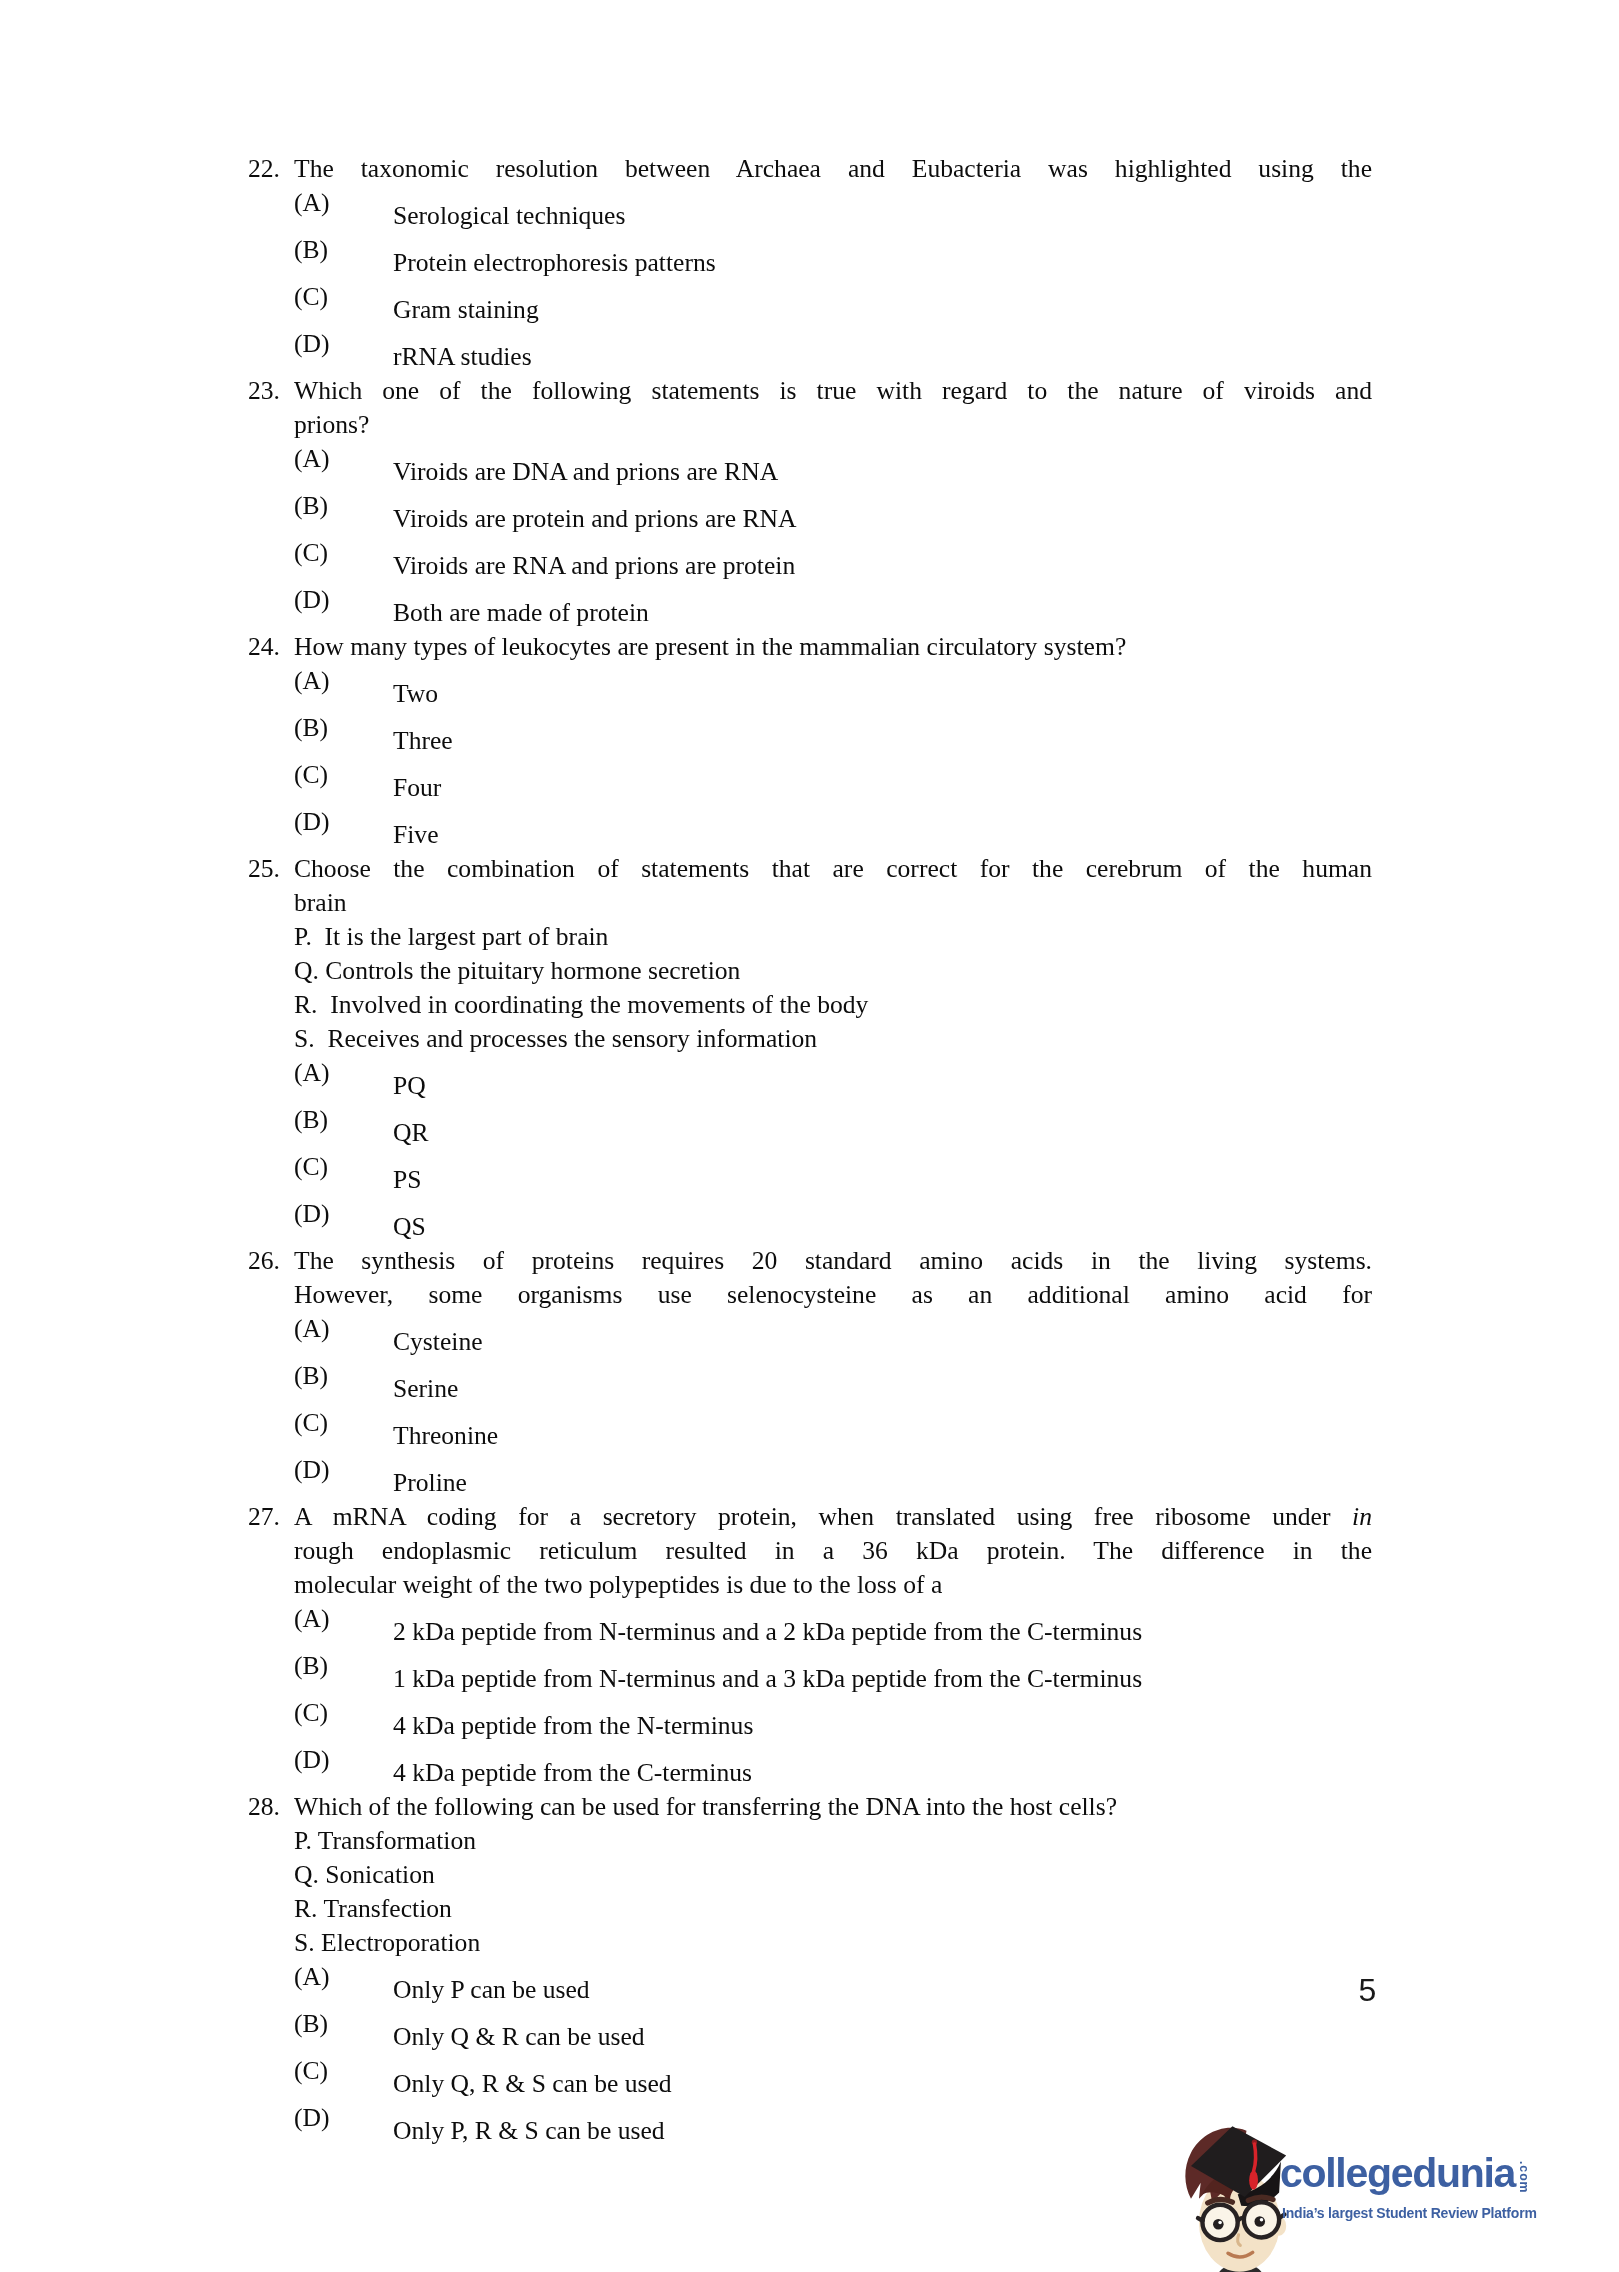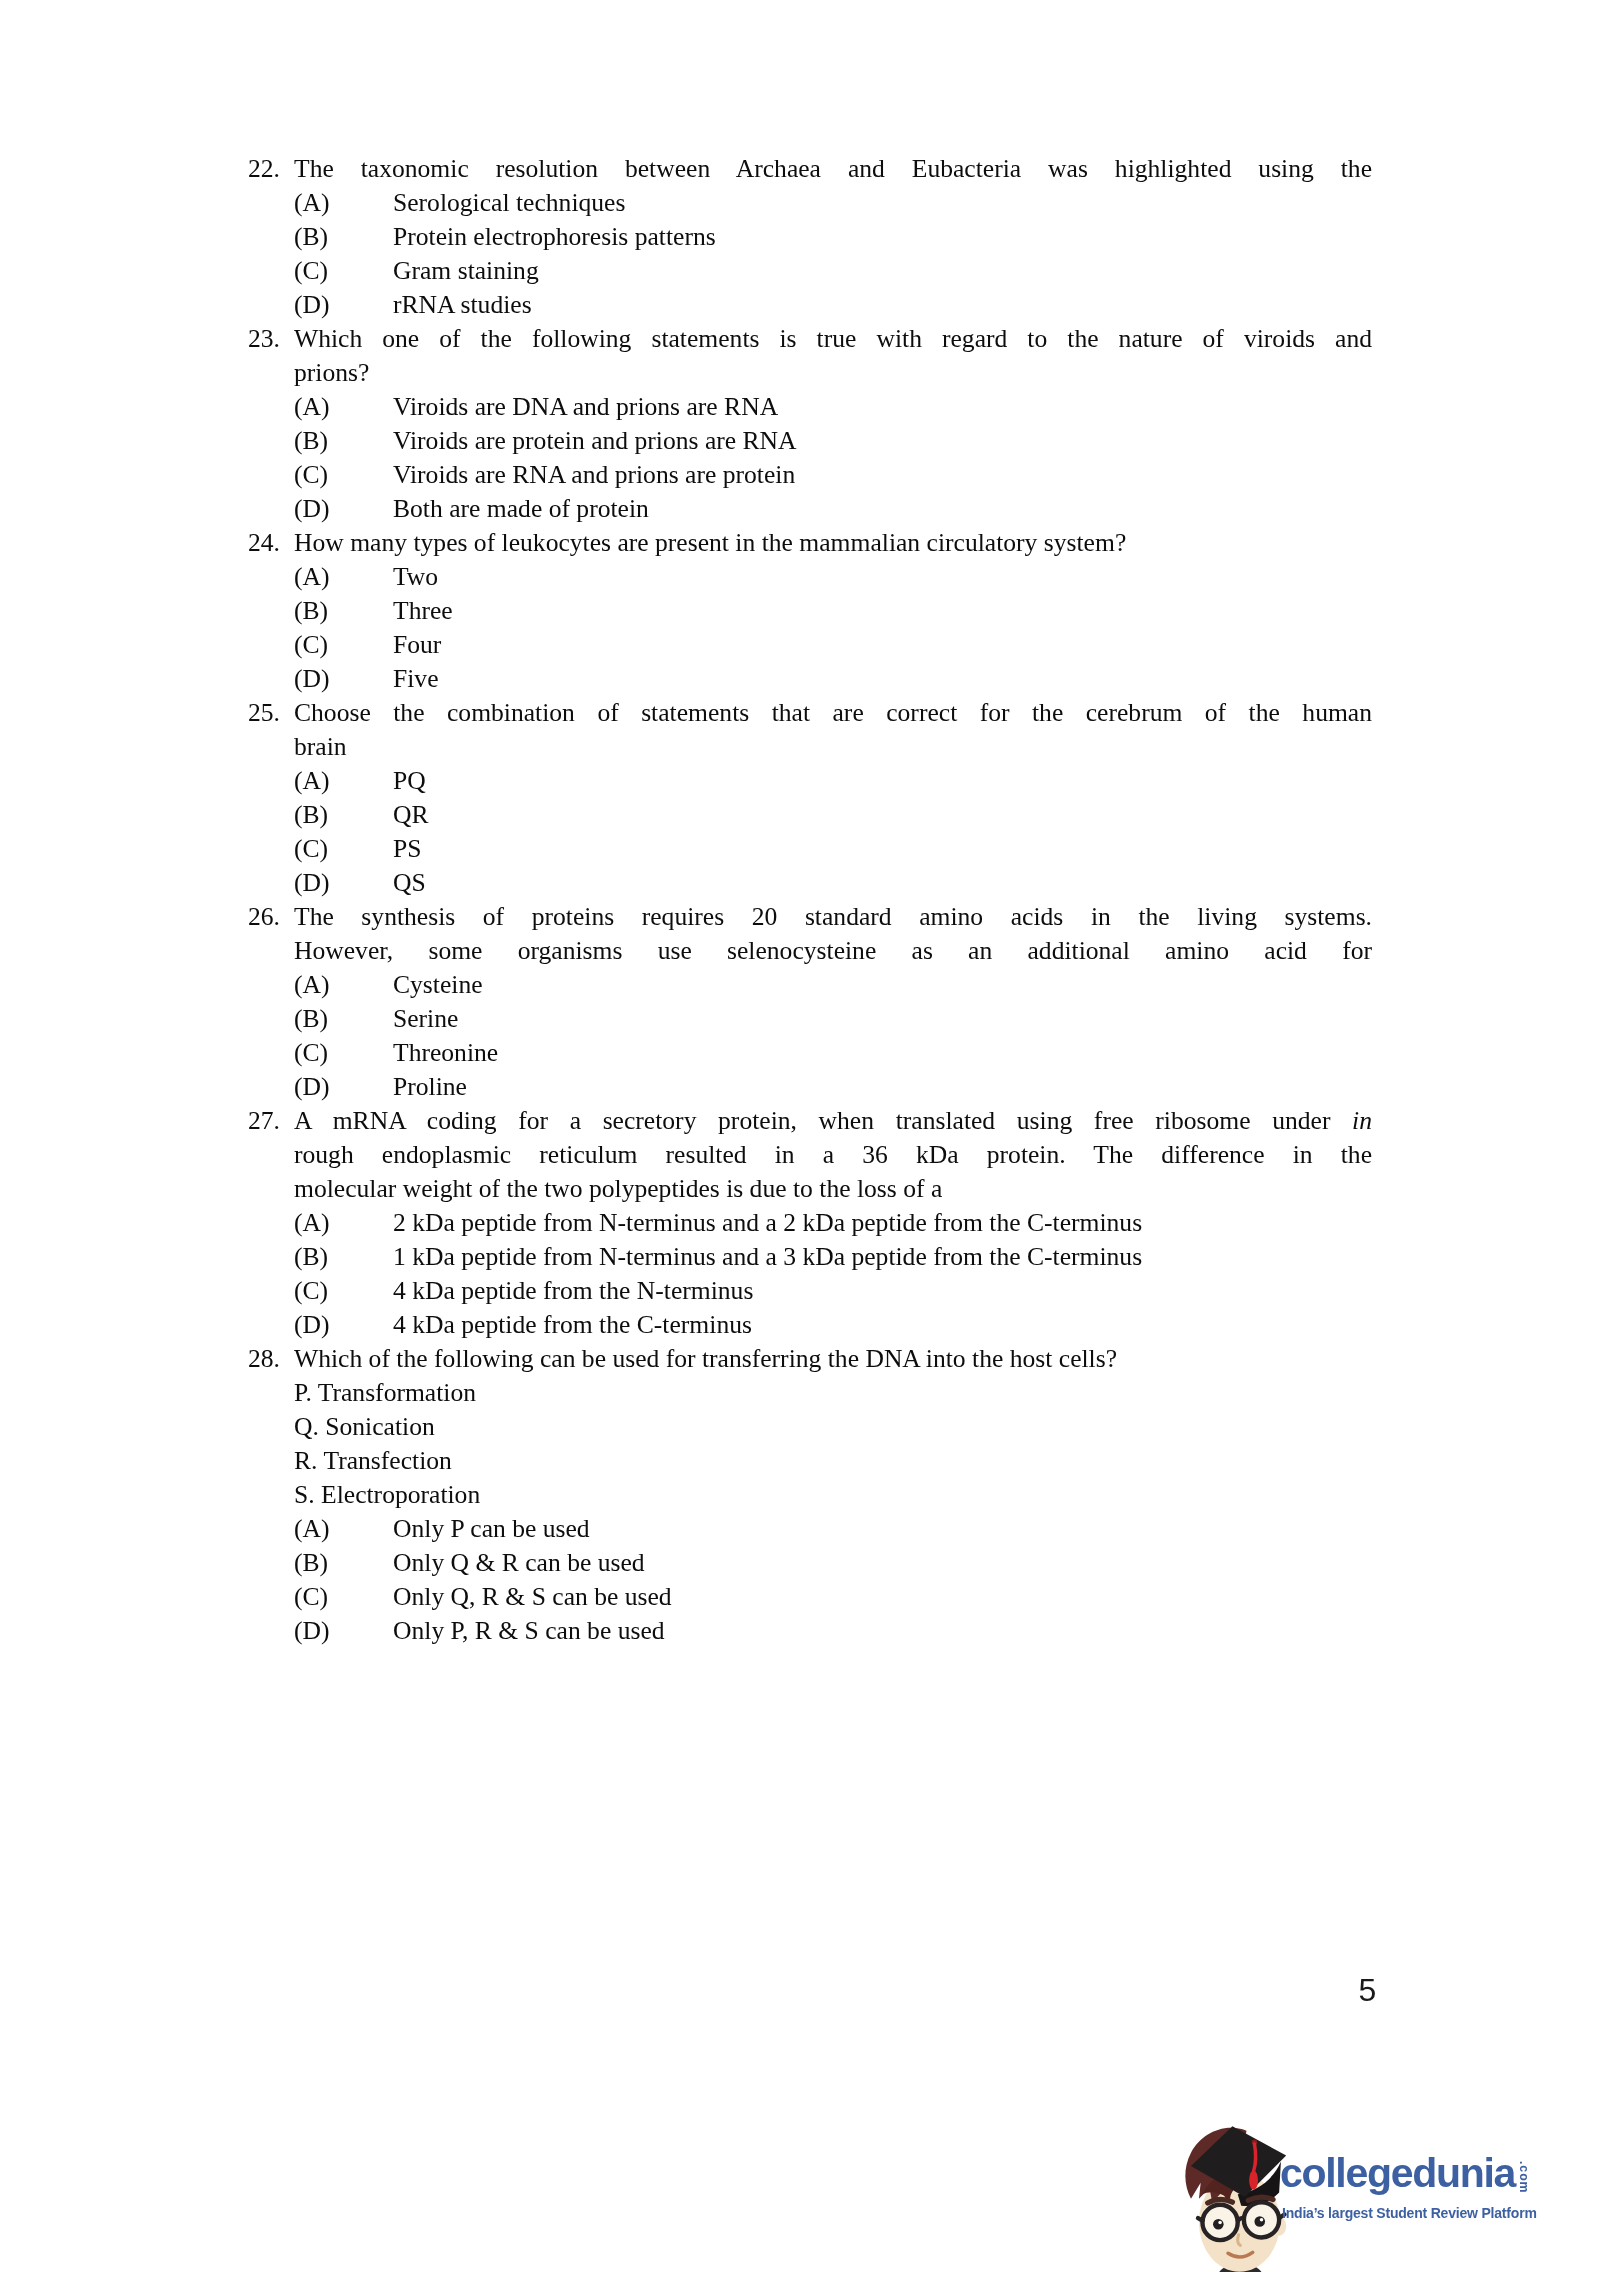--- a/index.html
+++ b/index.html
@@ -16,21 +16,21 @@
     font-size:25.6px;line-height:34px;
   }
   .question{position:relative;padding-left:46px;}
   .qnum{position:absolute;left:0;top:0;width:46px;}
   .qline{text-align:left;}
   .qline.j{text-align:justify;text-align-last:justify;text-justify:inter-word;}
   .it{font-style:italic;}
   .statement{white-space:pre-wrap;}
   .opt{display:flex;}
   .opt-label{flex:0 0 99px;}
-  .opt-text{flex:1 1 auto;}
+  .opt-text{flex:1 1 auto;margin-top:13px;}
   .page-number{
     position:absolute;left:1341px;top:1973px;width:53px;
     font-family:"Liberation Sans",sans-serif;
     font-size:32px;line-height:34px;color:#1a1a1a;text-align:center;
   }
   .logo-block{position:absolute;left:1176px;top:2113px;width:423px;height:160px;}
   .mascot{position:absolute;left:0;top:0;width:134px;height:166px;}
   .logo-line{position:absolute;left:104px;top:37px;display:flex;align-items:center;}
   .logo-word{
     font-family:"Liberation Sans",sans-serif;font-weight:700;
@@ -130,20 +130,26 @@
             <span class="opt-text">Five</span>
           </div>
         </div>
   </div>
 
   <div class="question">
     <span class="qnum">25.</span>
     <div class="qtext">
           <div class="qline j"><span>Choose the combination of statements that are correct for the cerebrum of the human</span></div>
           <div class="qline"><span>brain</span></div>
+        </div>
+    <div class="statements">
+          <div class="statement">P.  It is the largest part of brain</div>
+          <div class="statement">Q. Controls the pituitary hormone secretion</div>
+          <div class="statement">R.  Involved in coordinating the movements of the body</div>
+          <div class="statement">S.  Receives and processes the sensory information</div>
         </div>
     <div class="opts">
           <div class="opt">
             <span class="opt-label">(A)</span>
             <span class="opt-text">PQ</span>
           </div>
           <div class="opt">
             <span class="opt-label">(B)</span>
             <span class="opt-text">QR</span>
           </div>

